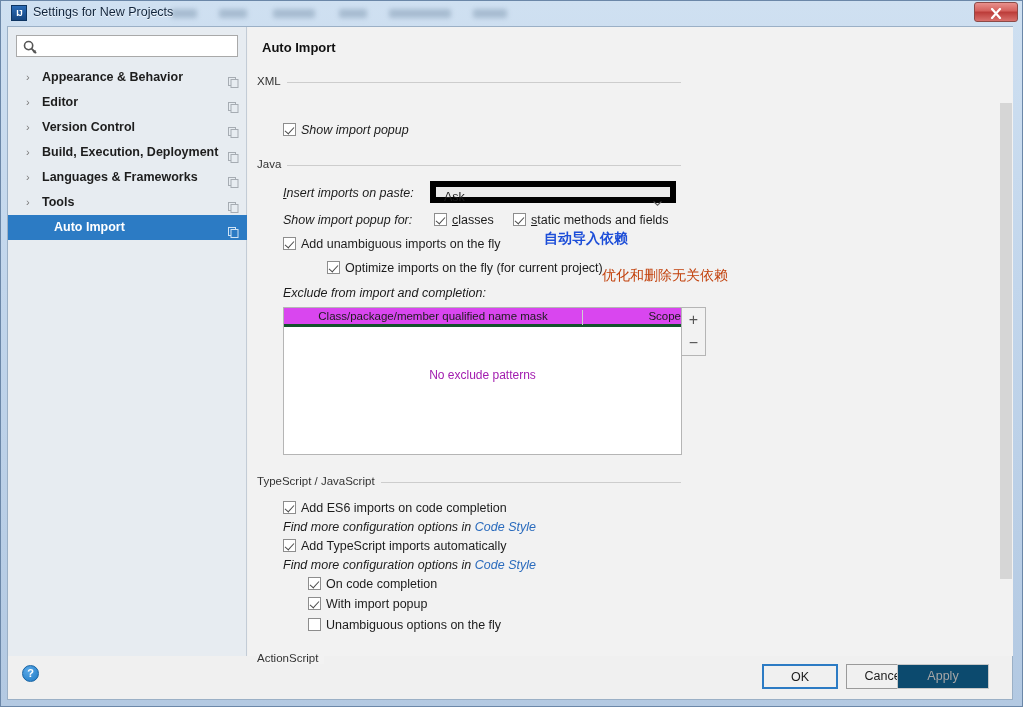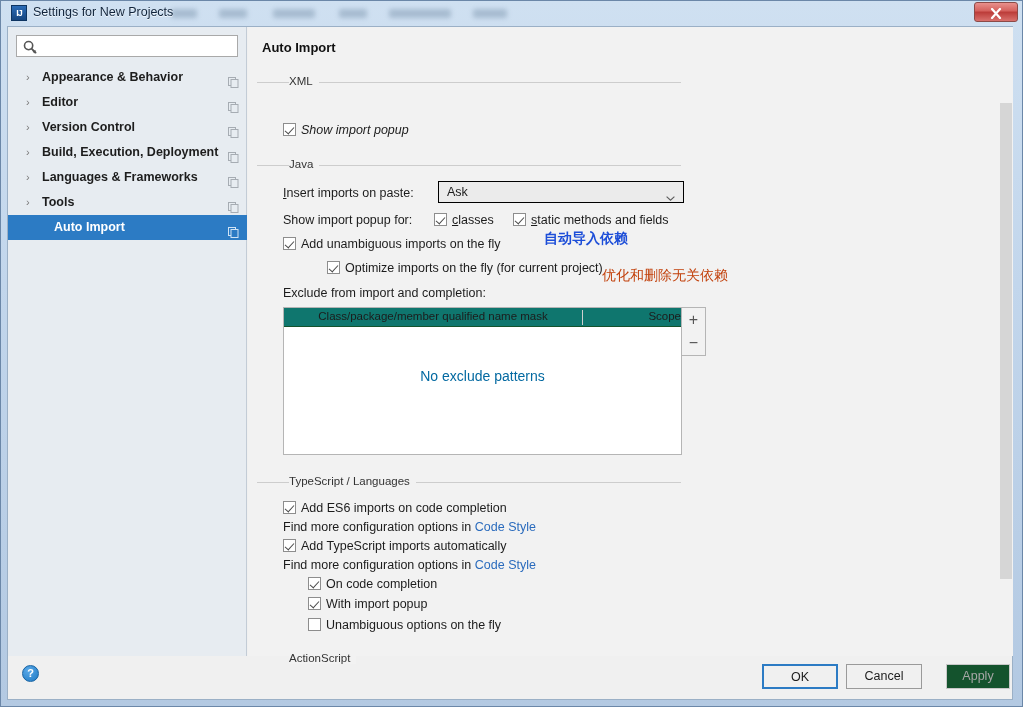--- a/index.html
+++ b/index.html
@@ -131,21 +131,20 @@
     position: absolute; left: 14px; top: 13px;
     font-size: 13px; font-weight: bold; color: #111;
   }
 
   .group { position: absolute; left: 9px; width: 424px; }
   .group-label {
     position: absolute; left: 0; top: 0;
     font-size: 11.5px; color: #333;
     background: #f2f2f2; padding-right: 6px;
     z-index: 2;
-    margin-left: 32px;
   }
   .group-rule {
     position: absolute; left: 0; top: 7px;
     width: 424px; height: 1px; background: #cdcdcd;
   }
 
   .chk {
     position: absolute;
     font-size: 12.5px; color: #1c1c1c;
     white-space: nowrap; cursor: pointer;
@@ -162,63 +161,63 @@
     position: absolute; left: 3px; top: 1px;
     width: 4px; height: 8px;
     border: solid #4a4a4a;
     border-width: 0 1.6px 1.6px 0;
     transform: rotate(42deg);
   }
   .ul { text-decoration: underline; }
 
   .lbl {
     position: absolute;
-    font-size: 12.5px; color: #1c1c1c; white-space: nowrap;
+    font-size: 12.5px; color: #1c1c1c; white-space: nowrap; font-style: italic;
   }
 
   #insert-select {
-    position: absolute; left: 190px; top: 154px;
+    position: absolute; left: 182px; top: 154px;
     width: 246px; height: 22px;
     background: #ebebeb;
-    border: 1px solid #000000;
+    border: 6px solid #000000;
     cursor: pointer;
   }
   #insert-select .val {
     position: absolute; left: 8px; top: 3px;
     font-size: 12.5px; color: #1c1c1c;
   }
   #insert-select .chev {
     position: absolute; right: 8px; top: 8px;
     width: 9px; height: 5px;
   }
 
   
   #exclude-table {
     position: absolute; left: 35px; top: 280px;
     width: 399px; height: 148px;
     background: #fff; border: 1px solid #b5b5b5;
   }
   #exclude-header {
     position: relative; height: 19px;
-    background: #0f766e; border-bottom: 1px solid #14532d;
+    background: #d946ef; border-bottom: 3px solid #14532d;
   }
   .th {
     position: absolute; top: 2px;
     font-size: 11.5px; color: #1c1c1c; text-align: center;
   }
   #th-mask  { left: 0;   width: 298px; }
   #th-scope { left: 300px; width: 97px; text-align: right; }
   #th-divider {
     position: absolute; left: 298px; top: 2px;
     width: 1px; height: 15px; background: #cfcfcf;
   }
   #exclude-empty {
     position: absolute; left: 0; top: 60px;
     width: 100%; text-align: center;
-    font-size: 14px; color: #0369a1;
+    font-size: 12px; color: #a21caf;
   }
   #table-buttons {
     position: absolute; left: 434px; top: 280px;
     width: 24px; height: 49px;
     border: 1px solid #b5b5b5; border-left: none;
     background: #f2f2f2;
   }
   .tbtn {
     position: absolute; left: 0; width: 23px; height: 24px;
     text-align: center; color: #555; cursor: pointer;
@@ -273,22 +272,22 @@
     border: 2px solid #2c7bc4;
     color: #1c1c1c;
   }
   #btn-cancel {
     right: 90px; width: 76px;
     background: #f0f0f0;
     border: 1px solid #9a9a9a;
     color: #1c1c1c;
   }
   #btn-apply {
-    right: 2px; width: 64px;
-    background: #14532d;
+    right: 23px; width: 92px;
+    background: #0c4a6e;
     border: 1px solid #c8c8c8;
     color: #a6a6a6;
     cursor: default;
   }
 </style>
 </head>
 <body>
 
 <div id="window-frame">
 
@@ -466,21 +465,21 @@
         </div>
         <div id="exclude-empty">No exclude patterns</div>
       </div>
       <div id="table-buttons">
         <div class="tbtn" id="tbtn-add">+</div>
         <div class="tbtn" id="tbtn-remove">−</div>
       </div>
 
       <div class="group" style="top:448px;">
         <div class="group-rule"></div>
-        <div class="group-label">TypeScript / Languages</div>
+        <div class="group-label">TypeScript / JavaScript</div>
       </div>
 
       <div class="chk" style="left:35px; top:474px;">
         <span class="box on"></span><span>Add ES6 imports on code completion</span>
       </div>
       <div class="lbl" style="left:35px; top:493px;">
         <span>Find more configuration options in </span><span class="link">Code Style</span>
       </div>
 
       <div class="chk" style="left:35px; top:512px;">

